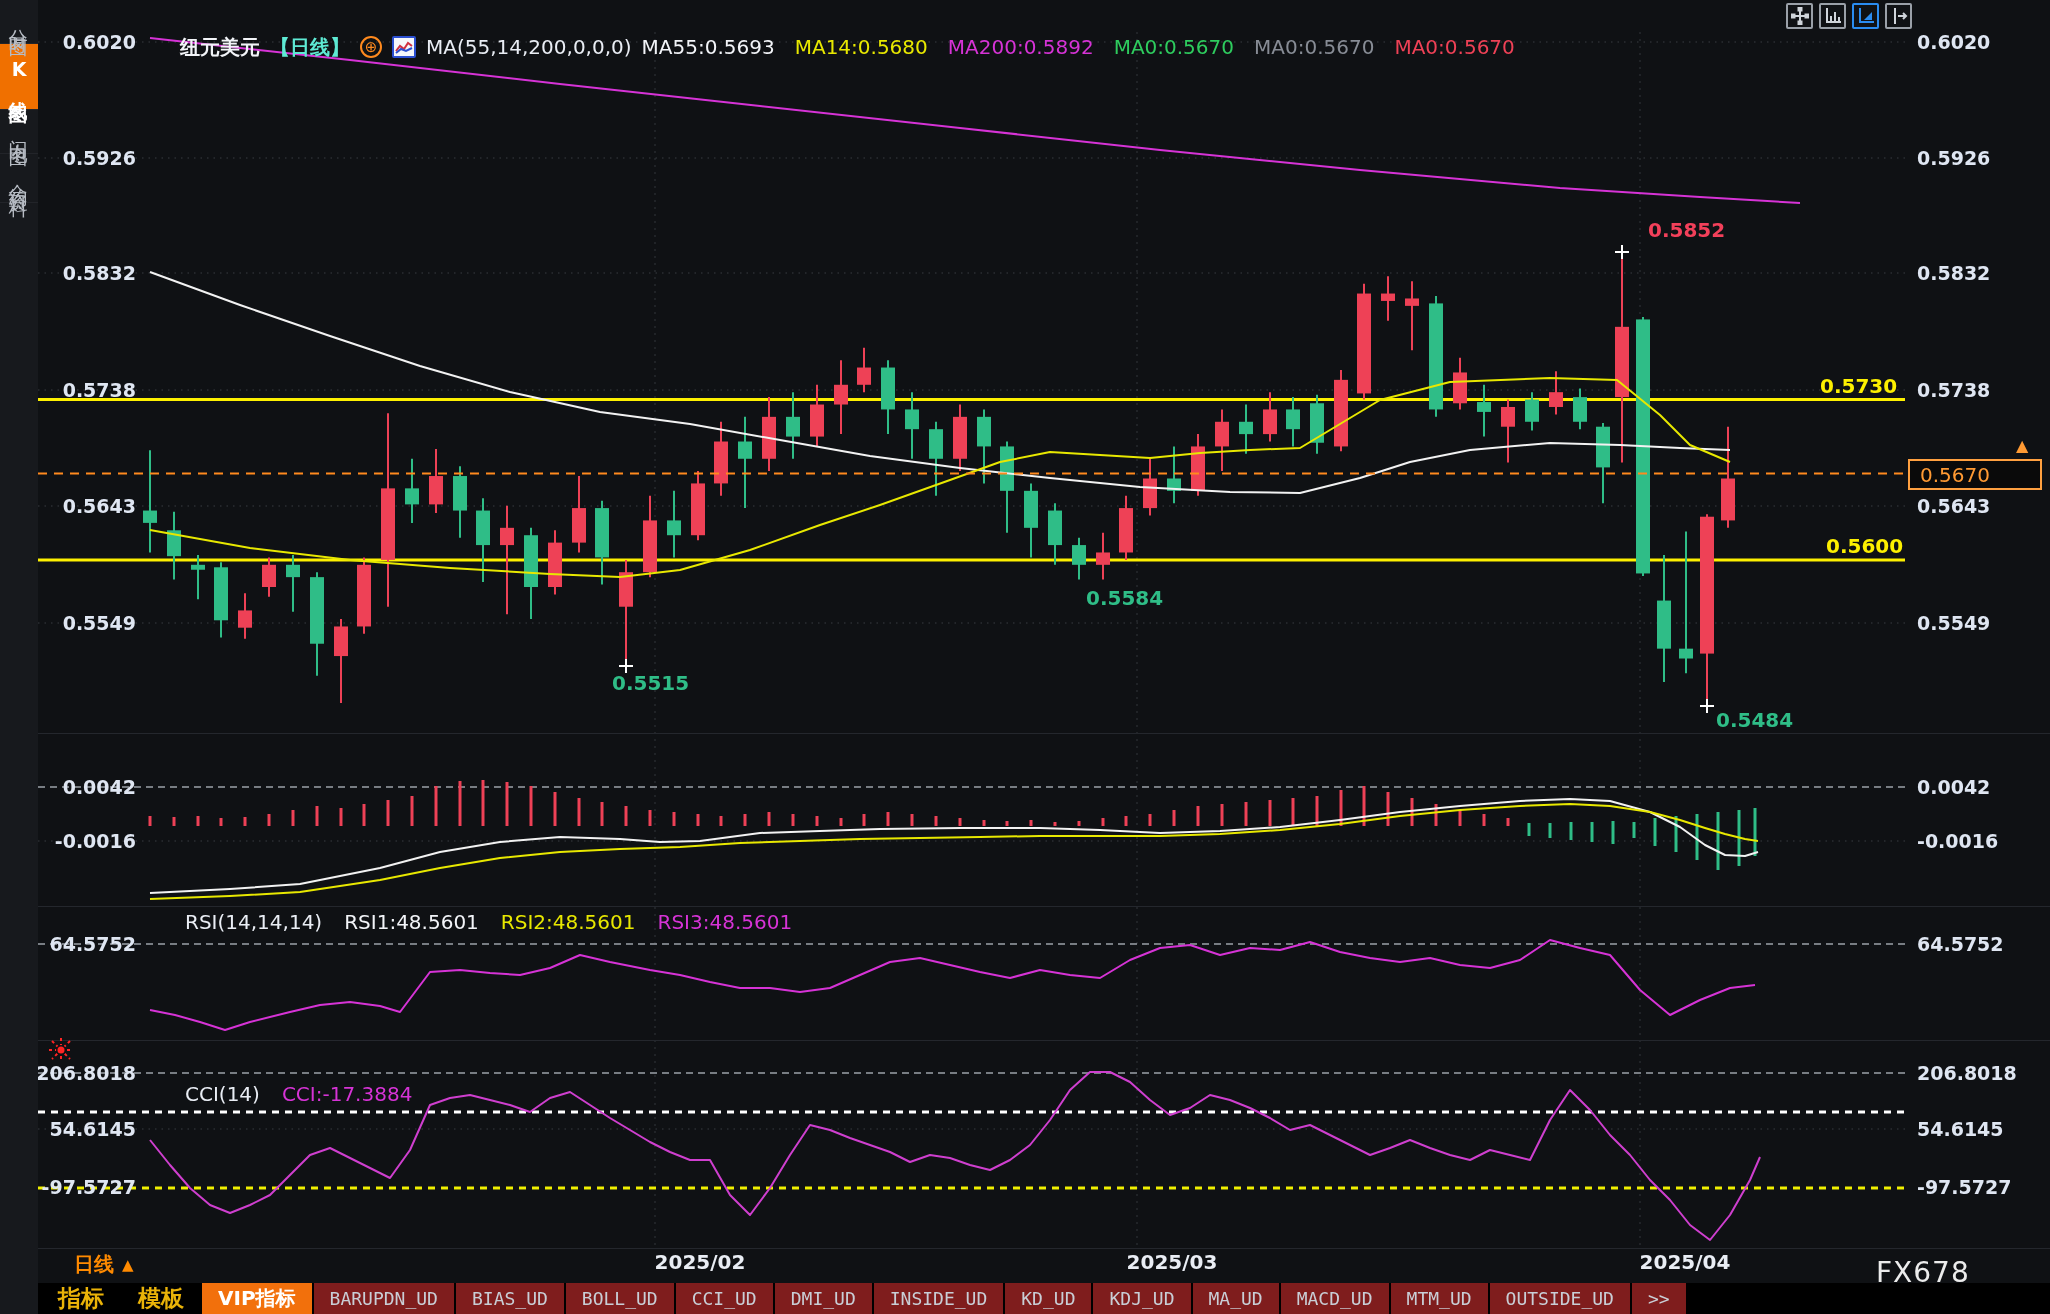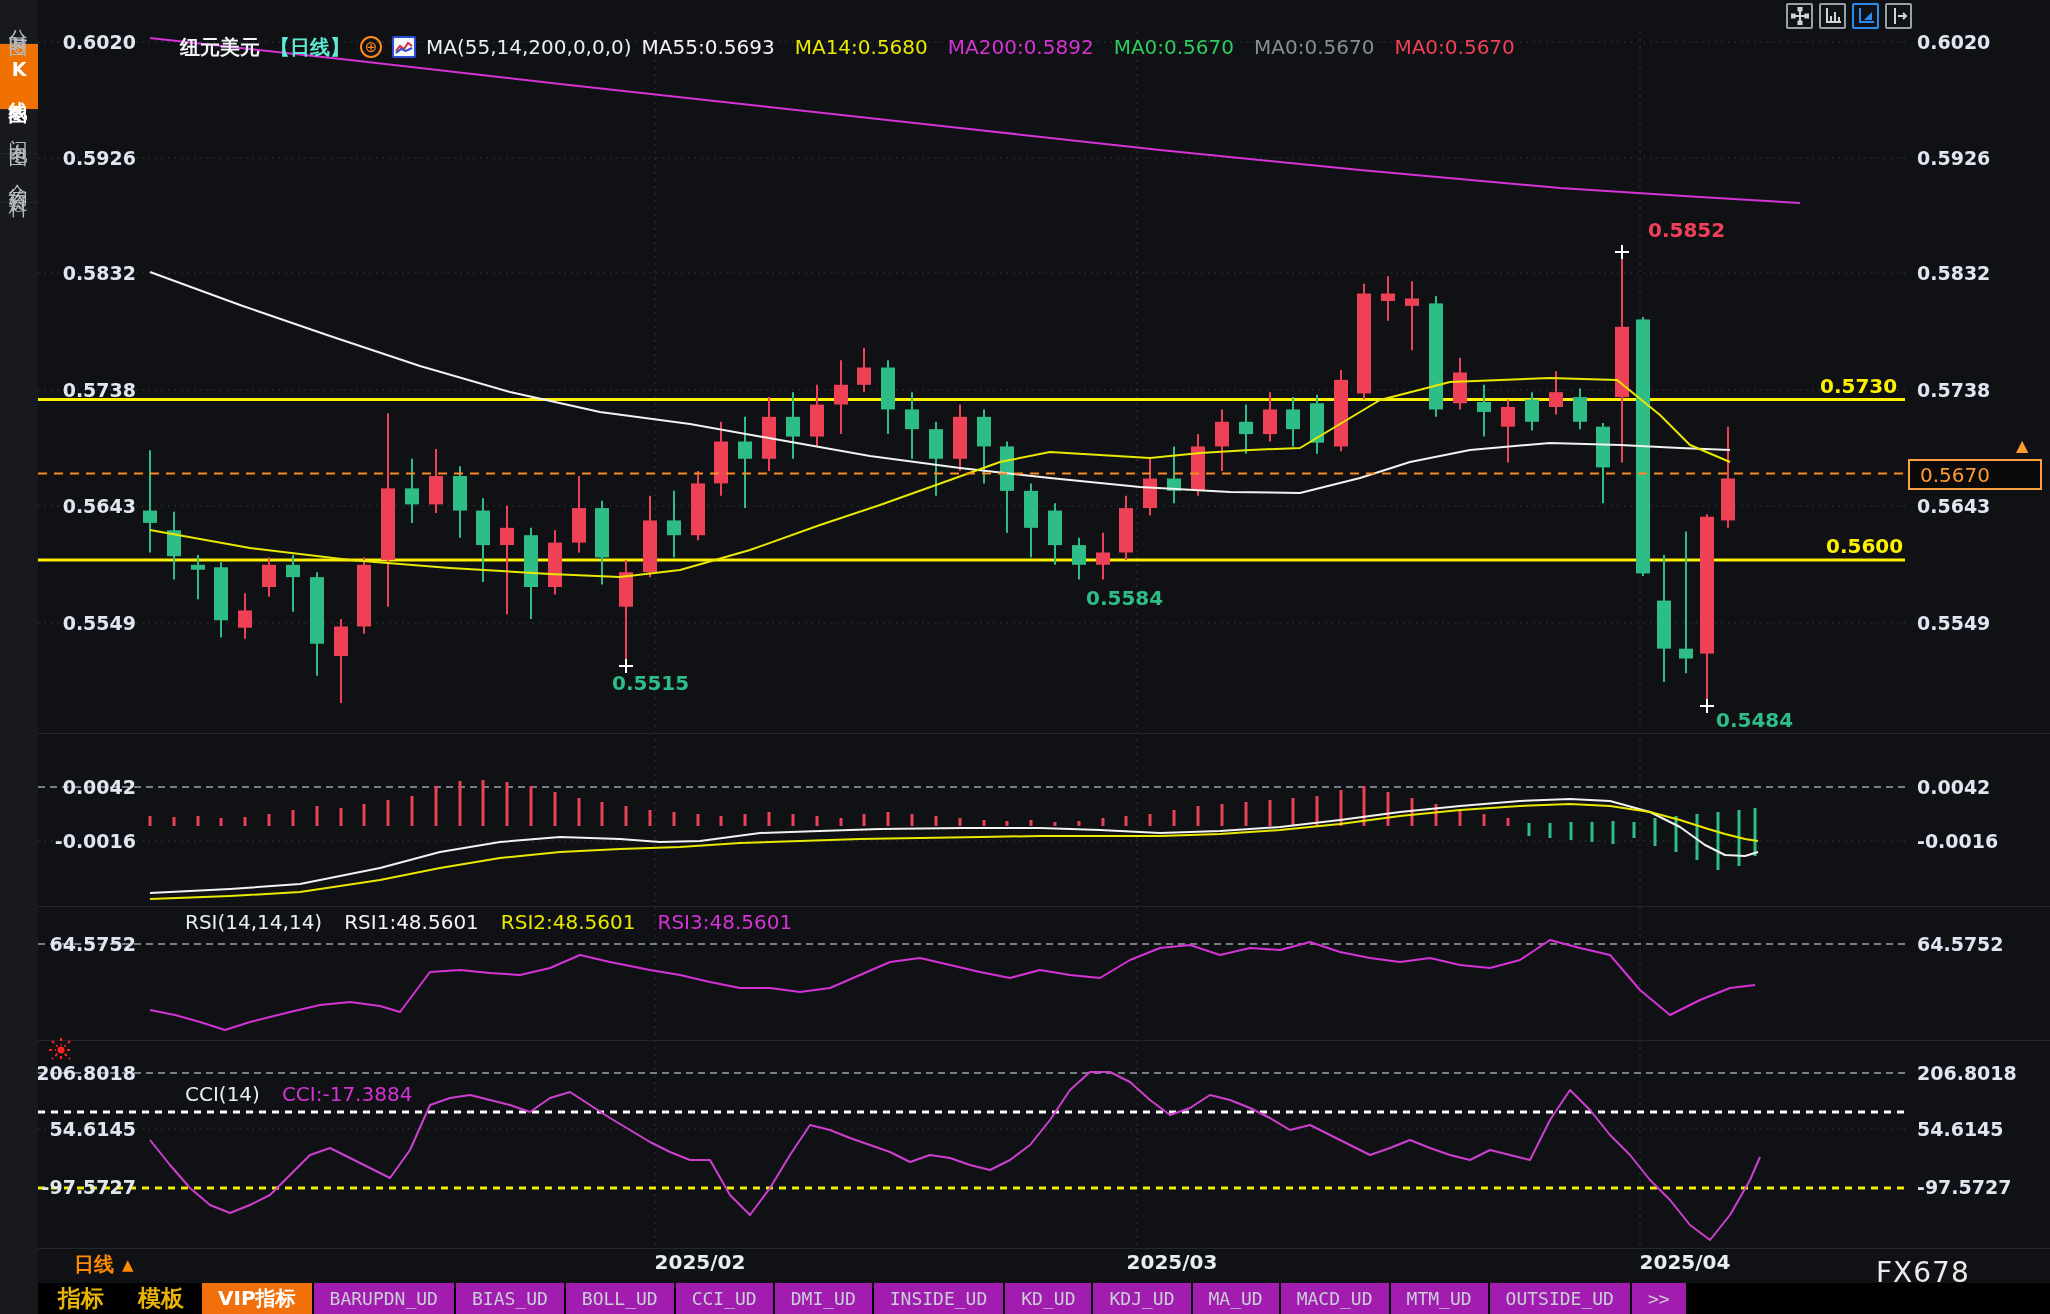--- a/index.html
+++ b/index.html
@@ -34,21 +34,21 @@
   
   #price-box{position:absolute;left:1908px;top:459px;width:134px;height:31px;background:#0a0a0a;border:2px solid #ffa040;
        color:#ff9a33;font-size:20px;display:flex;align-items:center;padding-left:10px;z-index:7;}
   #price-arrow{position:absolute;left:2016px;top:436px;color:#ff9a33;font-size:16px;z-index:7;}
   
   .date-label{position:absolute;top:1250px;color:#e9edf4;font-size:20px;font-weight:bold;transform:translateX(-50%);z-index:4;}
   #period-label{position:absolute;left:74px;top:1251px;color:#ff8a00;font-size:20px;font-weight:bold;z-index:5;display:flex;gap:8px;align-items:center;}
   #watermark{position:absolute;left:1876px;top:1256px;color:rgba(255,255,255,.92);font-size:28px;z-index:4;letter-spacing:1px;}
   
   #tabbar{position:absolute;left:38px;right:0;bottom:0;height:31px;background:#000;display:flex;align-items:stretch;gap:2px;z-index:8;padding-left:4px;}
-  .tab{display:flex;align-items:center;padding:0 16px;font-size:18px;color:#c9ced6;background:#a21caf;cursor:pointer;
+  .tab{display:flex;align-items:center;padding:0 16px;font-size:18px;color:#c9ced6;background:#7f1d1d;cursor:pointer;
        font-family:"DejaVu Sans Mono","Liberation Mono",monospace;white-space:nowrap;}
   .tab.plain{background:transparent;color:#eab308;font-family:"DejaVu Sans",sans-serif;font-size:23px;font-weight:bold;}
   .tab.vip{background:#f2700c;color:#fff;font-family:"DejaVu Sans",sans-serif;font-size:20px;font-weight:bold;}
   #chart{position:absolute;left:0;top:0;z-index:1;}
   .divider{position:absolute;left:38px;right:0;height:1px;background:#24272d;z-index:2;}
   #burst{position:absolute;left:48px;top:1037px;z-index:5;}
 </style>
 </head>
 <body>
 

